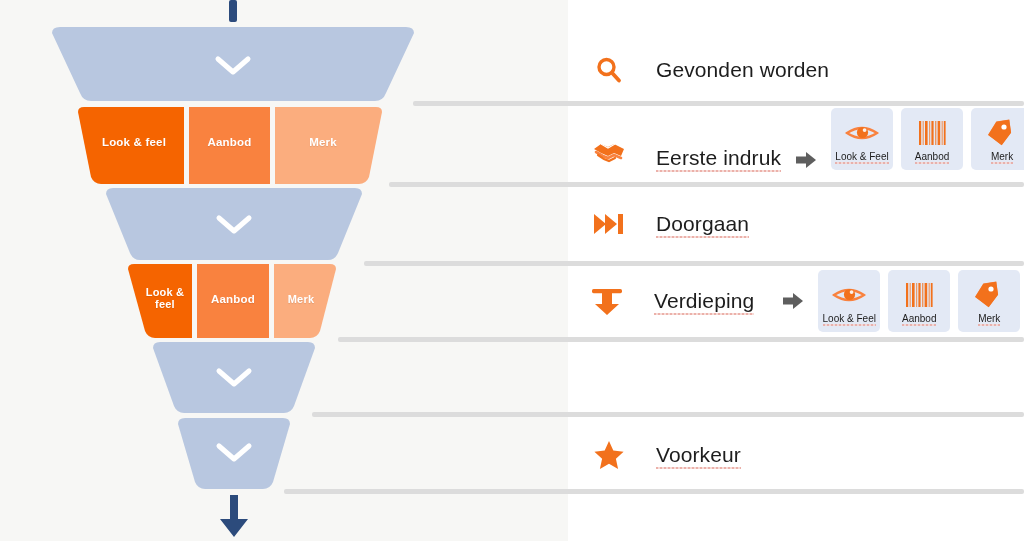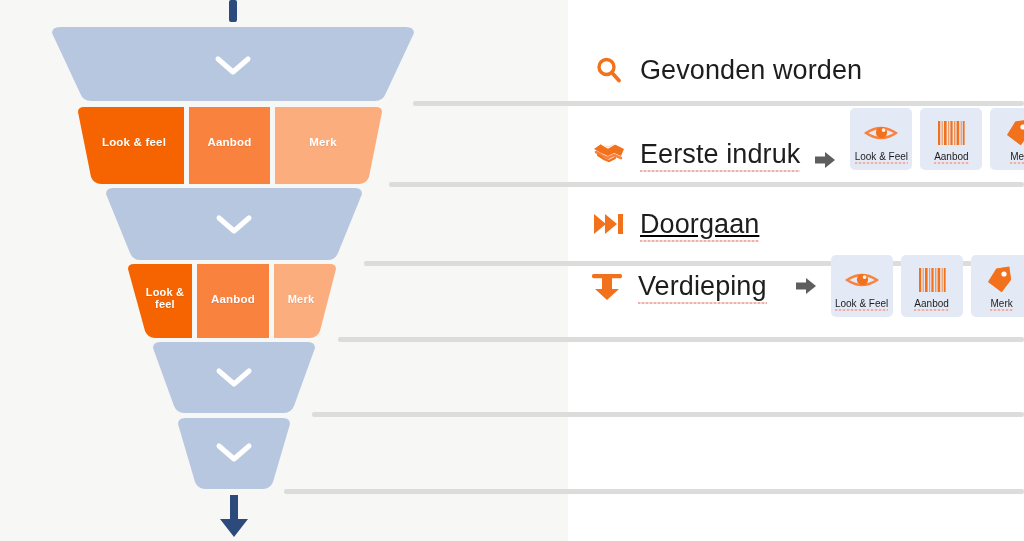--- a/index.html
+++ b/index.html
@@ -59,23 +59,23 @@
     display: flex;
     align-items: center;
     height: 46px;
   }
   .stage-icon {
     width: 38px; height: 38px;
     display: flex; align-items: center; justify-content: center;
     flex: 0 0 38px;
   }
   .stage-title {
-    font-size: 27px;
+    font-size: 21px;
     color: #1d1d1d;
-    margin-left: 12px;
+    margin-left: 28px;
     white-space: nowrap;
     position: relative;
     letter-spacing: .1px;
   }
   .stage-title.squiggle::after {
     content: "";
     position: absolute;
     left: 0; right: 0; bottom: -2px;
     height: 2px;
     background: repeating-linear-gradient(90deg,
@@ -274,32 +274,32 @@
             <path d="M11,2 L24,2 L24,15 L13,26 L1,14 Z" fill="#F9823F" transform="rotate(-8 13 14)"></path>
             <path d="M6,2 L19,2 L19,15 L8,26 L-4,14 Z" fill="#F2711C" transform="translate(5,0) rotate(-8 10 14)"></path>
             <circle cx="17" cy="8" r="2.6" fill="#ffffff"></circle>
           </svg>
         </span>
         <span class="chip-label">Merk</span>
       </span>
     </span>
   </div>
 
-  <div class="stage-row" style="left:590px; top:201px;text-decoration:underline;">
+  <div class="stage-row" style="left:590px; top:201px;">
     <span class="stage-icon">
       <svg width="32" height="26" viewBox="0 0 32 26">
         <path d="M1,3 L13,13 L1,23 Z" fill="#F2711C"></path>
         <path d="M12,3 L24,13 L12,23 Z" fill="#F2711C"></path>
         <rect x="25" y="3" width="5" height="20" fill="#F2711C"></rect>
       </svg>
     </span>
     <span class="stage-title squiggle">Doorgaan</span>
   </div>
 
-  <div class="stage-row" style="left:588px; top:263px;justify-content:flex-end;">
+  <div class="stage-row" style="left:588px; top:278px;justify-content:flex-end;">
     <span class="stage-icon">
       <svg width="34" height="30" viewBox="0 0 34 30">
         <rect x="2" y="3" width="30" height="4.2" rx="1.6" fill="#F2711C"></rect>
         <path d="M12,7 L22,7 L22,18 L29,18 L17,29 L5,18 L12,18 Z" fill="#F2711C"></path>
       </svg>
     </span>
     <span class="stage-title squiggle">Verdieping</span>
     <span class="stage-arrow" style="margin-left:28px;">
       <svg width="22" height="20" viewBox="0 0 22 20">
         <path d="M1,6.5 L11,6.5 L11,2 L21,10 L11,18 L11,13.5 L1,13.5 Z" fill="#5e5e5e"></path>
@@ -341,14 +341,22 @@
             <path d="M6,2 L19,2 L19,15 L8,26 L-4,14 Z" fill="#F2711C" transform="translate(5,0) rotate(-8 10 14)"></path>
             <circle cx="17" cy="8" r="2.6" fill="#ffffff"></circle>
           </svg>
         </span>
         <span class="chip-label">Merk</span>
       </span>
     </span>
   </div>
 
 
+  <div class="stage-row" style="left:590px; top:432px;">
+    <span class="stage-icon">
+      <svg width="32" height="30" viewBox="0 0 32 30">
+        <path d="M16,1 L20.3,10.6 L30.6,11.7 L22.9,18.7 L25.1,29 L16,23.7 L6.9,29 L9.1,18.7 L1.4,11.7 L11.7,10.6 Z" fill="#F2711C"></path>
+      </svg>
+    </span>
+    <span class="stage-title squiggle">Voorkeur</span>
+  </div>
 
 </div>
 
 </body></html>

